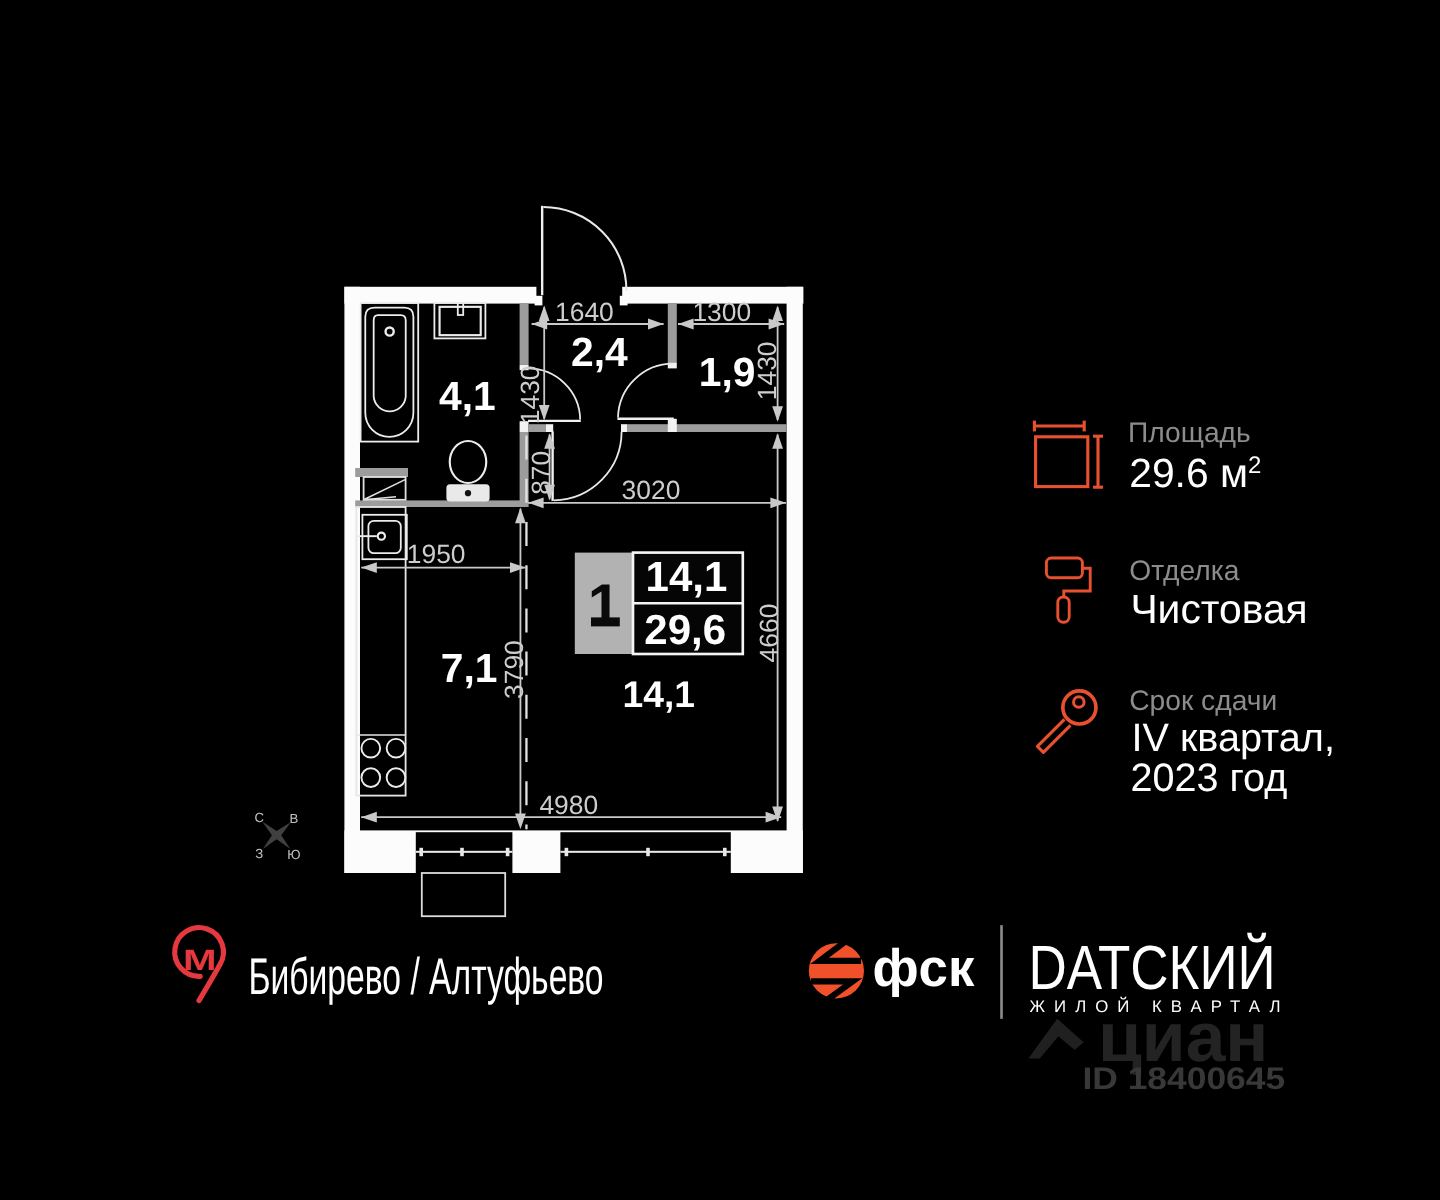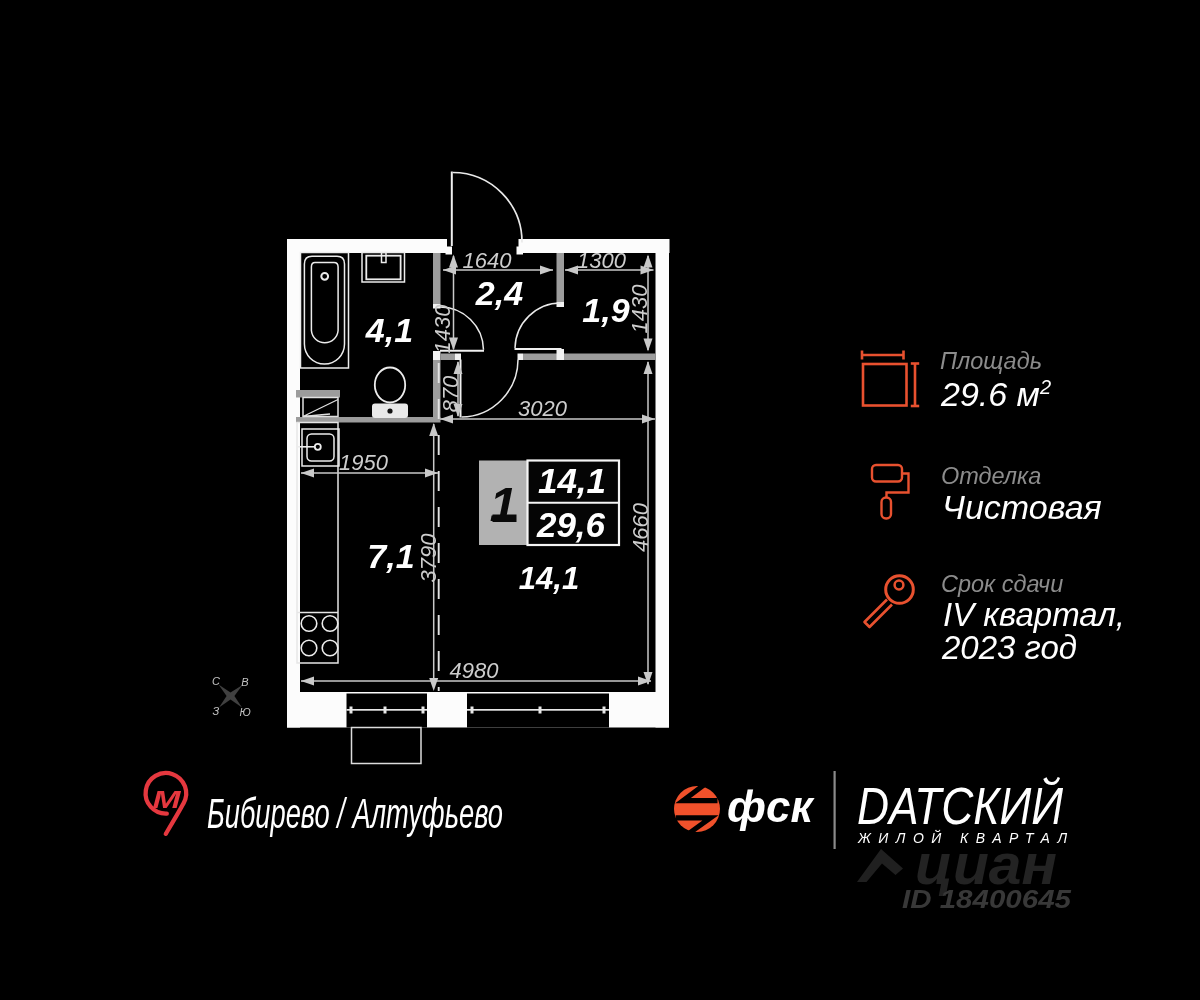--- a/index.html
+++ b/index.html
@@ -1,16 +1,16 @@
 <!DOCTYPE html>
 <html><head>
 <meta charset="utf-8">
 <style>
   html,body{margin:0;padding:0;background:#000;}
-  #stage{position:relative;width:1200px;height:1000px;background:#000;overflow:hidden;font-family:"Liberation Sans", sans-serif;font-style:italic;}
+  #stage{position:relative;width:1200px;height:1000px;background:#000;overflow:hidden;font-family:"Liberation Sans", sans-serif;}
   svg text{font-family:"Liberation Sans", sans-serif;}
 </style>
 </head>
 <body>
 <div id="stage">
 <svg width="1200" height="1000" viewBox="0 0 1200 1000" style="position:absolute;left:0;top:0;">
 
 <g>
         <rect x="287" y="239" width="160" height="14" fill="#fcfcfc"></rect>
       </g>

